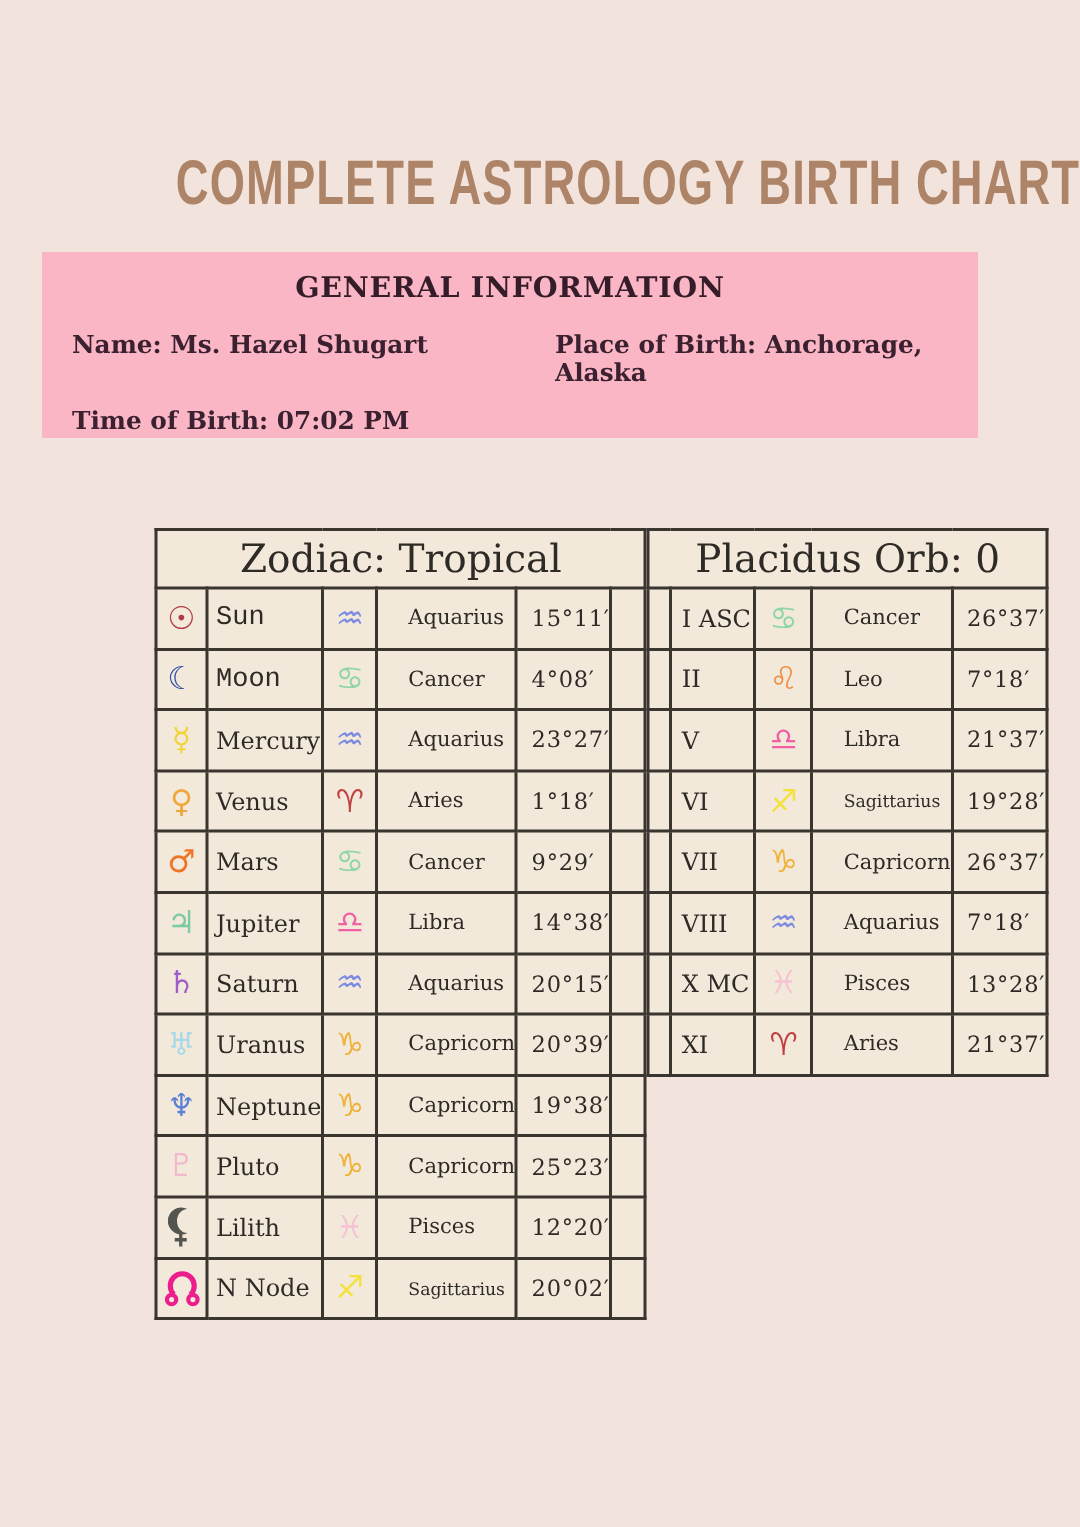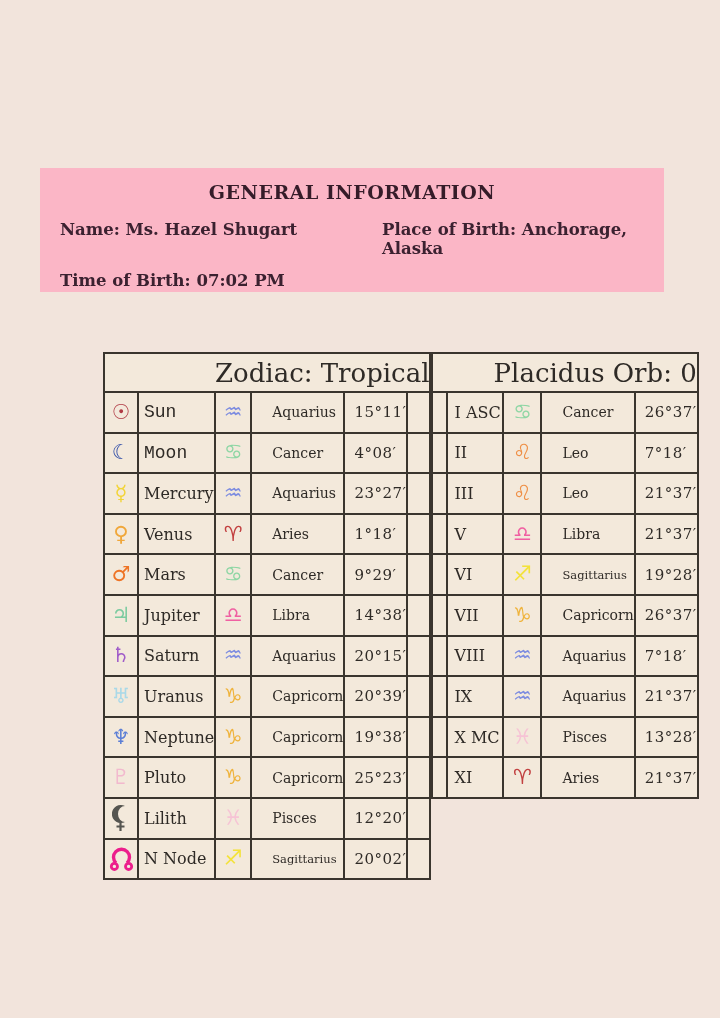--- a/index.html
+++ b/index.html
@@ -21,21 +21,21 @@
     font-weight:bold;
     font-size:42px;
     letter-spacing:1px;
     color:#ad8467;
     white-space:nowrap;
   }
   .page-title .squeeze{display:inline-block;transform:scaleX(0.72);transform-origin:center;}
 
   
   .info-box{
-    position:absolute;left:40px;top:168px;width:624px;height:124px;
+    position:absolute;left:28px;top:168px;width:624px;height:124px;
     background:#fbb6c6;
   }
   .info-title{
     margin:0;padding-top:13px;
     text-align:center;
     font-size:19px;font-weight:bold;
     letter-spacing:0.5px;
     color:#351c29;
   }
   .info-grid{
@@ -46,40 +46,43 @@
     font-size:16.5px;font-weight:bold;
     color:#3b2130;
   }
 
   
   .tables{position:absolute;left:103px;top:352px;display:flex;align-items:flex-start;}
   table{border-collapse:collapse;table-layout:fixed;background:#f3e9db;}
   th,td{border:2px solid #3a352e;padding:0;overflow:hidden;}
   thead th{
     height:37px;font-weight:normal;font-size:26px;color:#2e2a26;
-    text-align:right;vertical-align:middle;margin-left:40px;
+    text-align:center;vertical-align:middle;margin-left:40px;
   }
   tbody tr{height:40.6px;}
   td{vertical-align:middle;}
   .icell{text-align:center;}
   .sym{font-family:"DejaVu Sans", sans-serif;font-size:21px;line-height:1;display:inline-block;}
   .sym svg{vertical-align:middle;}
   .pname{font-size:16px;padding-left:5px;}
   .pname.big{font-size:18px;font-family:Liberation Mono, monospace;}
   .sname{font-size:14px;padding-left:20px;}
   .sname.small{font-size:11.5px;}
   .deg{font-size:15px;padding-left:9px;letter-spacing:0.5px;}
   .house{font-size:16px;padding-left:6px;}
   .spacer{background:#f3e9db;}
 </style>
 </head>
 <body>
 
 <div class="page">
 
+  <div class="page-title">
+    <span class="squeeze">COMPLETE ASTROLOGY BIRTH CHART</span>
+  </div>
 
   <section class="info-box">
     <h2 class="info-title">GENERAL INFORMATION</h2>
     <div class="info-grid">
       <div>Name: Ms. Hazel Shugart</div>
       <div>Place of Birth: Anchorage, Alaska</div>
       <div>Time of Birth: 07:02 PM</div>
     </div>
   </section>
 
@@ -229,27 +232,20 @@
           </tr>
           <tr>
             <td class="spacer"></td>
             <td class="house">II</td>
             <td class="icell"><span class="sym" style="color: rgb(239, 143, 69);">♌</span></td>
             <td class="sname">Leo</td>
             <td class="deg">7°18′</td>
           </tr>
           <tr>
             <td class="spacer"></td>
-            <td class="house">III</td>
-            <td class="icell"><span class="sym" style="color: rgb(239, 143, 69);">♌</span></td>
-            <td class="sname">Leo</td>
-            <td class="deg">21°37′</td>
-          </tr>
-          <tr>
-            <td class="spacer"></td>
             <td class="house">V</td>
             <td class="icell"><span class="sym" style="color: rgb(240, 96, 162);">♎</span></td>
             <td class="sname">Libra</td>
             <td class="deg">21°37′</td>
           </tr>
           <tr>
             <td class="spacer"></td>
             <td class="house">VI</td>
             <td class="icell"><span class="sym" style="color: rgb(243, 226, 58);">♐</span></td>
             <td class="sname small">Sagittarius</td>
@@ -264,27 +260,20 @@
           </tr>
           <tr>
             <td class="spacer"></td>
             <td class="house">VIII</td>
             <td class="icell"><span class="sym" style="color: rgb(125, 140, 224);">♒</span></td>
             <td class="sname">Aquarius</td>
             <td class="deg">7°18′</td>
           </tr>
           <tr>
             <td class="spacer"></td>
-            <td class="house">IX</td>
-            <td class="icell"><span class="sym" style="color: rgb(125, 140, 224);">♒</span></td>
-            <td class="sname">Aquarius</td>
-            <td class="deg">21°37′</td>
-          </tr>
-          <tr>
-            <td class="spacer"></td>
             <td class="house">X MC</td>
             <td class="icell"><span class="sym" style="color: rgb(246, 195, 213);">♓</span></td>
             <td class="sname">Pisces</td>
             <td class="deg">13°28′</td>
           </tr>
           <tr>
             <td class="spacer"></td>
             <td class="house">XI</td>
             <td class="icell"><span class="sym" style="color: rgb(194, 64, 64);">♈</span></td>
             <td class="sname">Aries</td>

